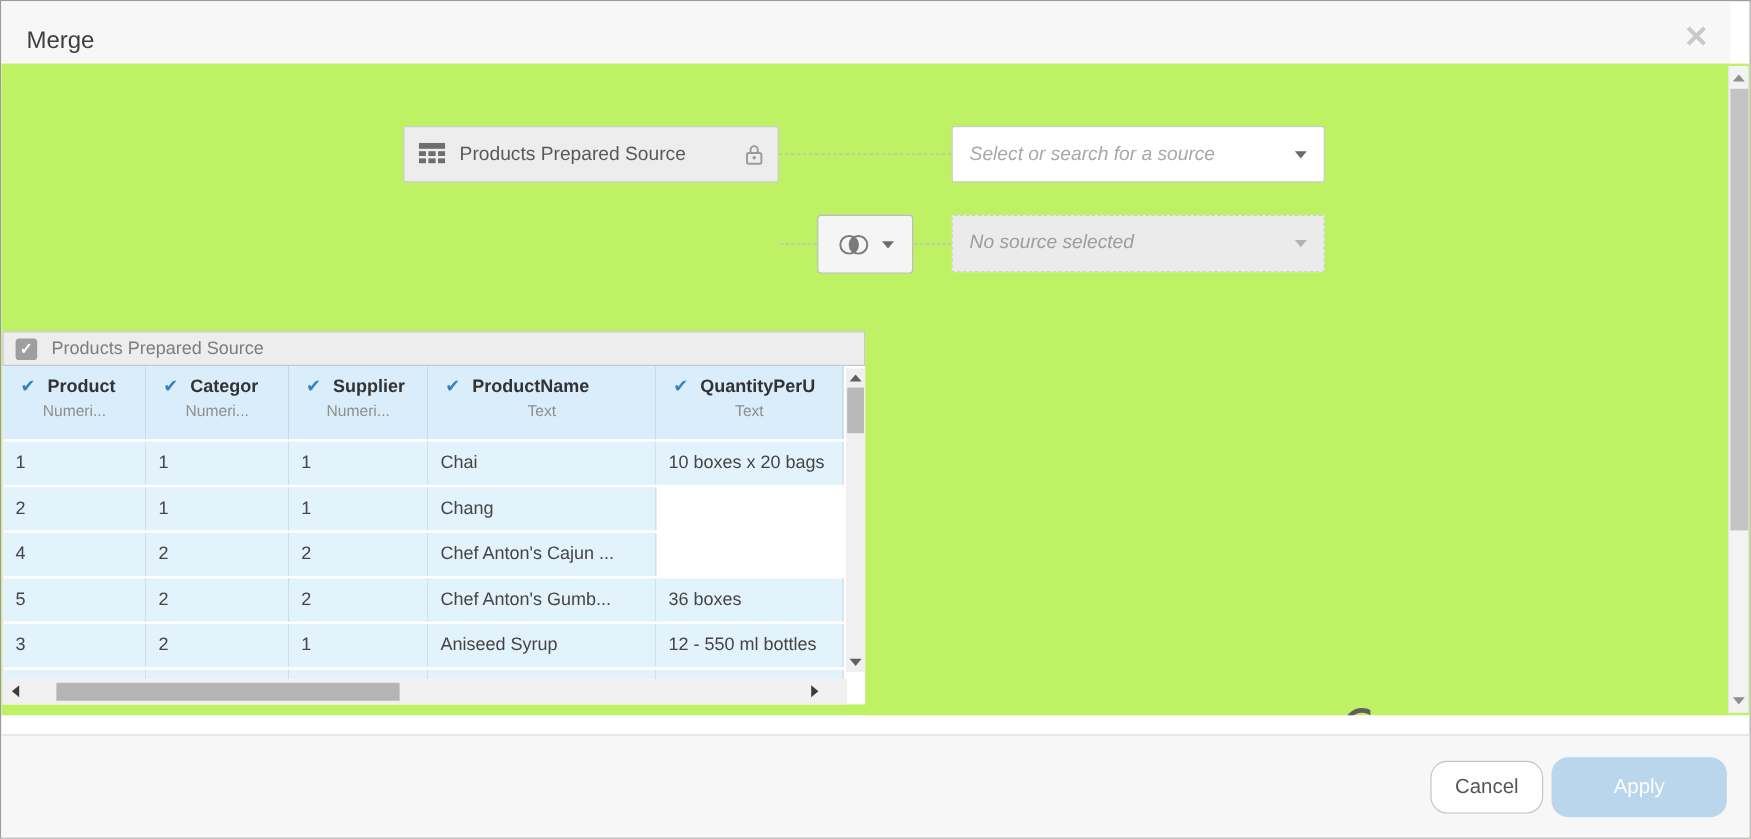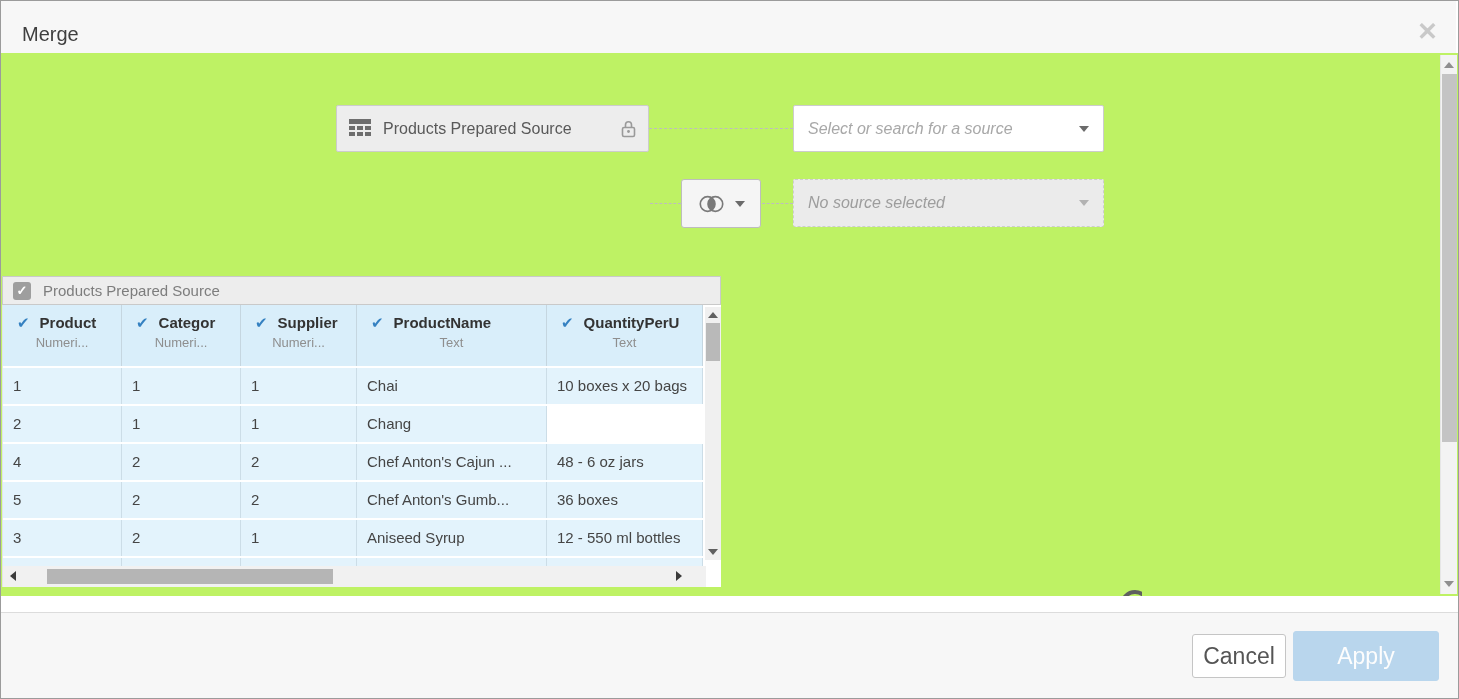--- a/index.html
+++ b/index.html
@@ -3,21 +3,21 @@
 <meta charset="utf-8">
 <style>
   * { margin:0; padding:0; box-sizing:border-box; }
   html,body { background:#fff; font-family:"Liberation Sans", sans-serif; }
   .dialog {
     position:relative; width:1459px; height:699px;
     border:1px solid #9b9b9b; background:#fff; overflow:hidden;
   }
   
   .dlg-header {
-    position:absolute; top:0; left:0; right:2px; height:70px;
+    position:absolute; top:0; left:0; right:16px; height:70px;
     background:#f7f7f7; border-bottom:1px solid #e0e0e0;text-align:right;
   }
   .dlg-title {
     position:absolute; left:21px; top:22px;
     font-size:20px; color:#3f3f3f;
   }
   .dlg-close {
     position:absolute; right:18px; top:18px;
     font-size:25px; font-weight:bold; color:#c9c9c9; cursor:pointer; line-height:1;
   }
@@ -120,21 +120,21 @@
   }
   .clipped-circle::before {
     content:""; display:block; width:22px; height:22px; border-radius:50%;
     border:4px solid #5f5f5f;
   }
   
   .dlg-footer {
     position:absolute; left:0; right:0; bottom:0; height:86px;
     background:#f7f7f7; border-top:1px solid #dcdcdc;
   }
-  .btn { position:absolute; border-radius:3px; font-size:23px; font-family:"Liberation Sans", sans-serif; cursor:pointer; }
+  .btn { position:absolute; border-radius:14px; font-size:17px; font-family:"Liberation Sans", sans-serif; cursor:pointer; }
   .btn-cancel {
     right:172px; top:21px; width:94px; height:44px;
     background:#fff; border:1px solid #c5c5c5; color:#555;
   }
   .btn-apply {
     right:19px; top:18px; width:146px; height:50px;
     background:#b9d6ed; border:1px solid #b9d6ed; color:#fdfdfd;
   }
   .icon-svg { flex:none; display:block; }
 </style>
@@ -249,21 +249,20 @@
               <div class="dcell" style="width: 119px;">2</div>
               <div class="dcell" style="width: 119px;">1</div>
               <div class="dcell" style="width: 116px;">1</div>
               <div class="dcell" style="width: 190px;">Chang</div>
             </div>
             <div class="drow">
               <div class="dcell" style="width: 119px;">4</div>
               <div class="dcell" style="width: 119px;">2</div>
               <div class="dcell" style="width: 116px;">2</div>
               <div class="dcell" style="width: 190px;">Chef Anton's Cajun ...</div>
-              <div class="dcell" style="width: 156px;">48 - 6 oz jars</div>
             </div>
             <div class="drow">
               <div class="dcell" style="width: 119px;">5</div>
               <div class="dcell" style="width: 119px;">2</div>
               <div class="dcell" style="width: 116px;">2</div>
               <div class="dcell" style="width: 190px;">Chef Anton's Gumb...</div>
               <div class="dcell" style="width: 156px;">36 boxes</div>
             </div>
             <div class="drow">
               <div class="dcell" style="width: 119px;">3</div>

